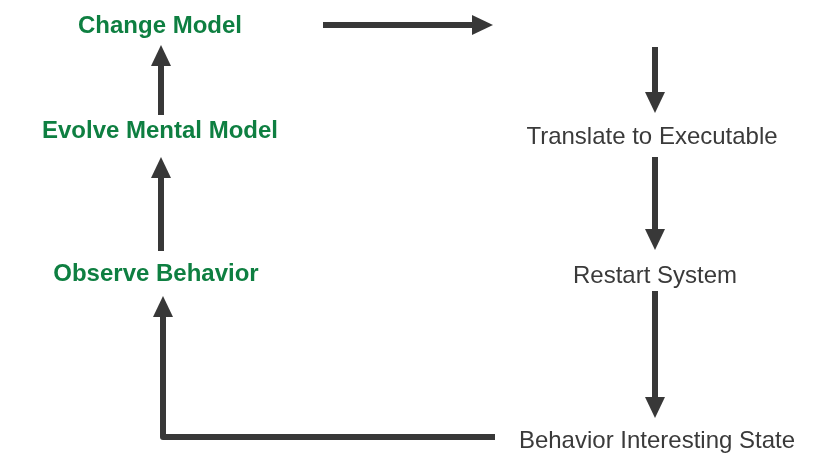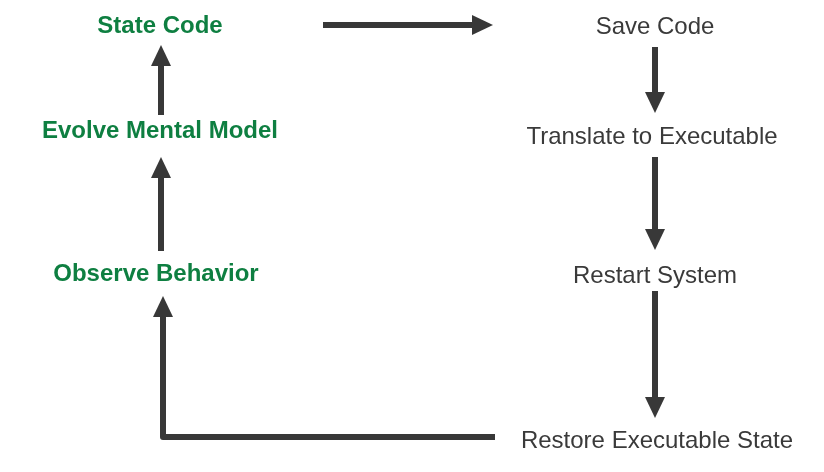--- a/index.html
+++ b/index.html
@@ -82,27 +82,26 @@
       <line x1="655" y1="157" x2="655" y2="231"></line>
       <polygon points="655,250 645,229 665,229"></polygon>
     </g>
 
     <g>
       <line x1="655" y1="291" x2="655" y2="399"></line>
       <polygon points="655,418 645,397 665,397"></polygon>
     </g>
   </svg>
 
-  <div class="node left" style="left:160px;top:25px;">State Code</div>
+  <div class="node left" style="left:160px;top:25px;">Change Model</div>
 
   <div class="node left" style="left:160px;top:130px;">Evolve Mental Model</div>
 
   <div class="node left" style="left:156px;top:273px;">Observe Behavior</div>
 
-  <div class="node right" style="left:655px;top:26px;">Save Code</div>
 
   <div class="node right" style="left:652px;top:136px;">Translate to Executable</div>
 
   <div class="node right" style="left:655px;top:275px;">Restart System</div>
 
-  <div class="node right" style="left:657px;top:440px;">Restore Executable State</div>
+  <div class="node right" style="left:657px;top:440px;">Behavior Interesting State</div>
 
 </div>
 
 </body></html>

